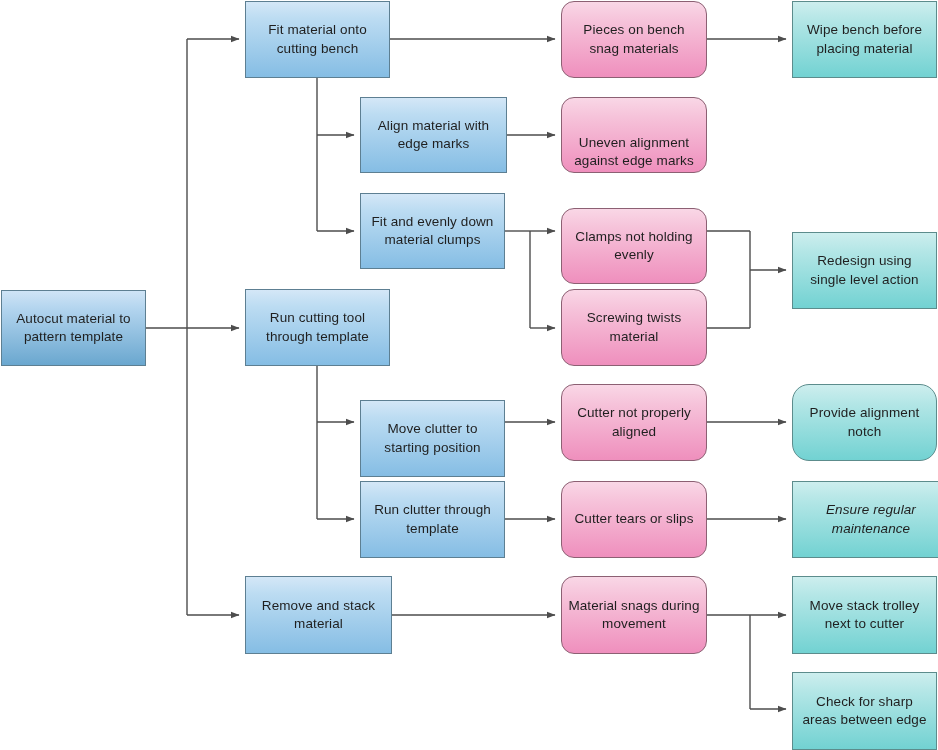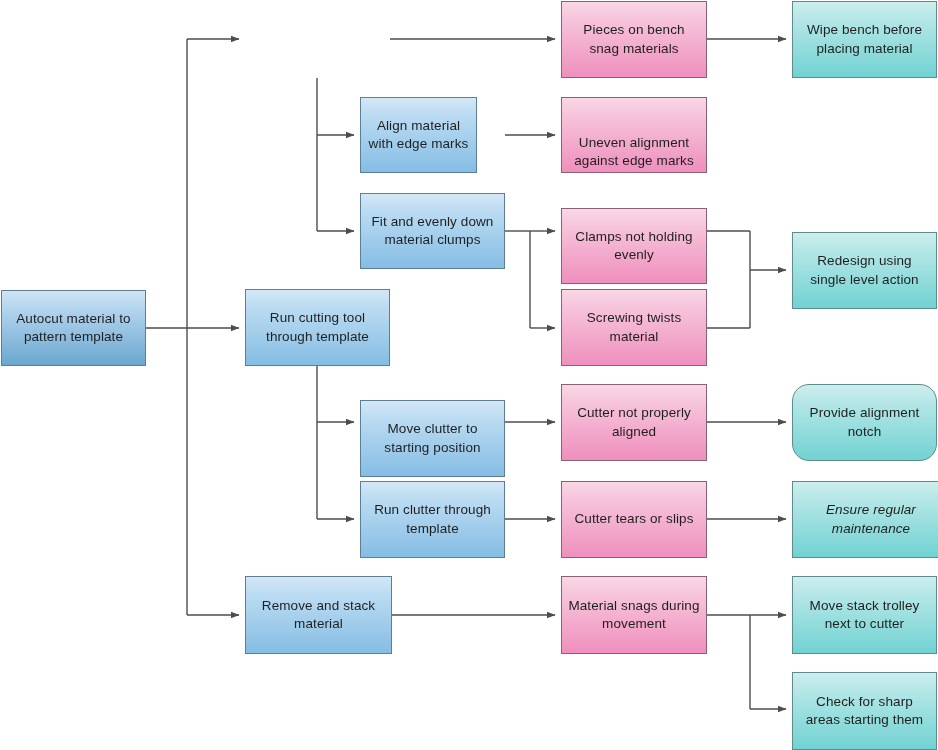--- a/index.html
+++ b/index.html
@@ -34,20 +34,21 @@
   .node.blue {
     background: linear-gradient(to bottom, #d4e7f7 0%, #bcdcf2 22%, #85bde4 100%);
     border-color: #5d7f92;
   }
   .node.blue.root {
     background: linear-gradient(to bottom, #cfe4f6 0%, #b2d4ee 25%, #6aa7cf 100%);
   }
   .node.pink {
     background: linear-gradient(to bottom, #f9d7e6 0%, #f6c3da 25%, #ef8fbd 100%);
     border-color: #8c6073;
+    border-radius: 13px;
   }
   .node.teal {
     background: linear-gradient(to bottom, #cdeeee 0%, #b3e6e6 25%, #72d2d2 100%);
     border-color: #5c8c8c;
   }
   .node span { display: block; }
   svg.edges {
     position: absolute;
     left: 0; top: 0;
     width: 938px;
@@ -110,30 +111,33 @@
     <path d="M707,615 L750,615"></path>
     <path d="M750,615 L750,709"></path>
     <path d="M750,615 L786,615" marker-end="url(#ah)"></path>
     <path d="M750,709 L786,709" marker-end="url(#ah)"></path>
   </svg>
 
   <div class="node blue root" style="left:1px;  top:290px; width:145px; height:76px;">
       <span>Autocut material to pattern template</span>
     </div>
 
+  <div class="node blue" style="left:245px;top:1px;   width:145px; height:77px;">
+      <span>Fit material onto cutting bench</span>
+    </div>
 
   <div class="node blue" style="left:245px;top:289px; width:145px; height:77px;">
       <span>Run cutting tool through template</span>
     </div>
 
   <div class="node blue" style="left:245px;top:576px; width:147px; height:78px;">
       <span>Remove and stack material</span>
     </div>
 
-  <div class="node blue" style="left:360px;top:97px;  width:117px; height:76px;">
+  <div class="node blue" style="left:360px;top:97px;  width:147px; height:76px;">
       <span>Align material with edge marks</span>
     </div>
 
   <div class="node blue" style="left:360px;top:193px; width:145px; height:76px;">
       <span>Fit and evenly down material clumps</span>
     </div>
 
   <div class="node blue" style="left:360px;top:384px; width:145px; height:77px;margin-top:16px;">
       <span>Move clutter to starting position</span>
     </div>
@@ -184,16 +188,16 @@
 
   <div class="node teal" style="left:792px;top:481px; width:158px; height:77px;font-style:italic;">
       <span>Ensure regular maintenance</span>
     </div>
 
   <div class="node teal" style="left:792px;top:576px; width:145px; height:78px;">
       <span>Move stack trolley next to cutter</span>
     </div>
 
   <div class="node teal" style="left:792px;top:672px; width:145px; height:78px;">
-      <span>Check for sharp areas starting them</span>
+      <span>Check for sharp areas between edge</span>
     </div>
 
 </div>
 
 </body></html>

